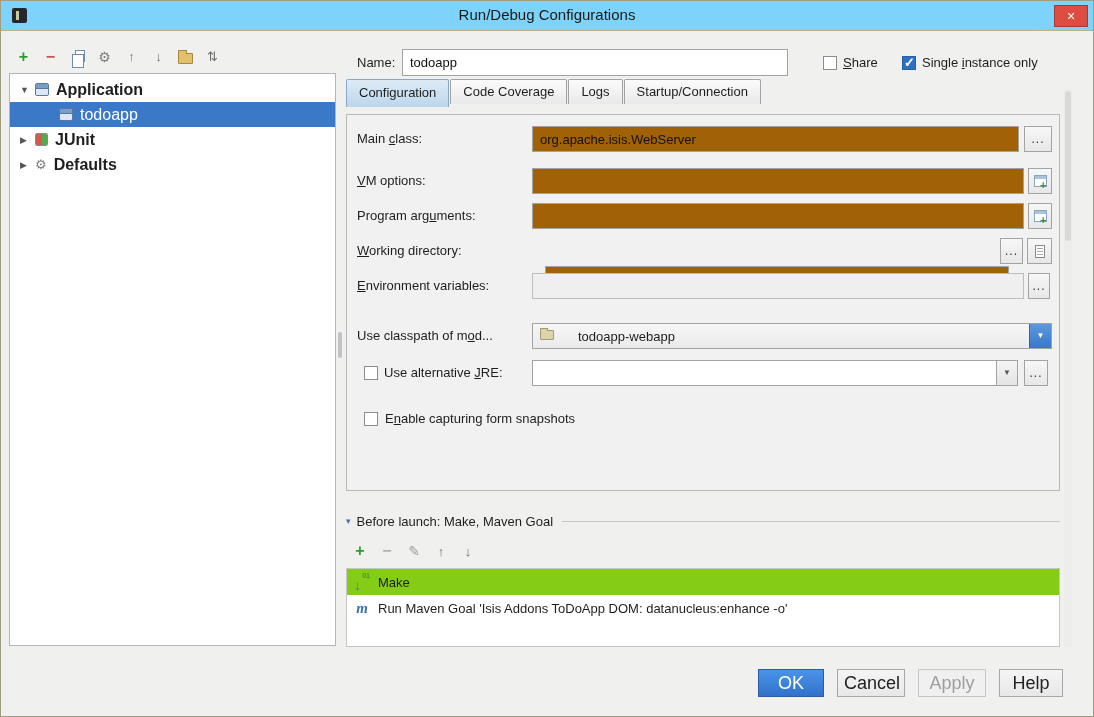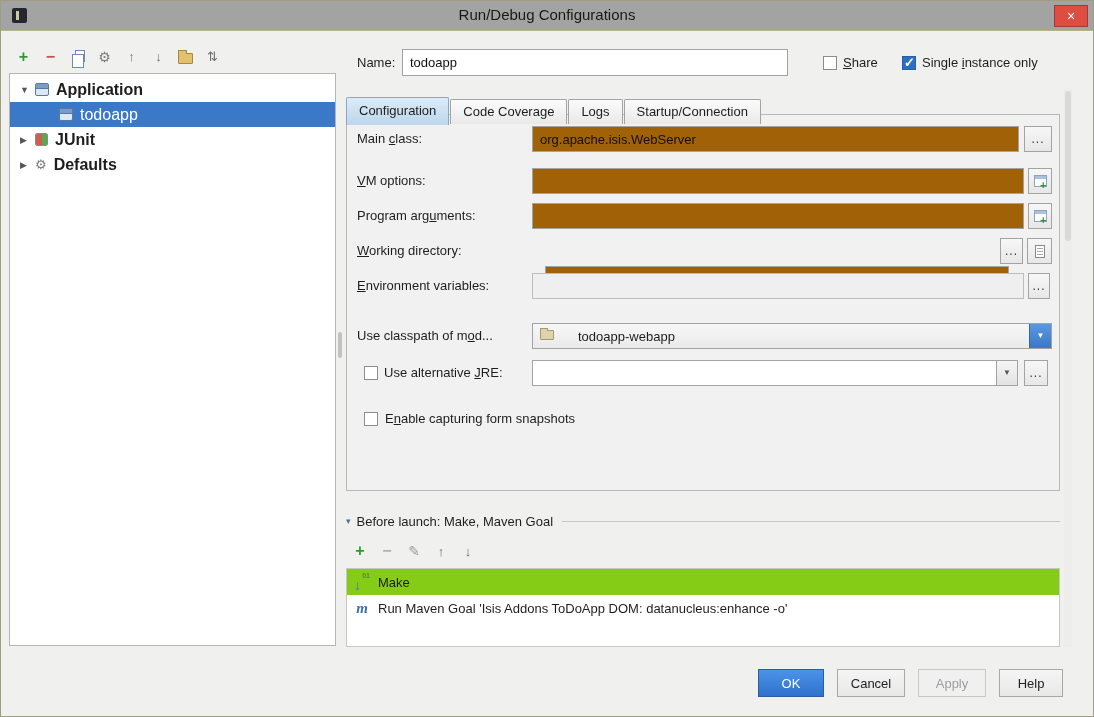--- a/index.html
+++ b/index.html
@@ -3,21 +3,21 @@
 <meta charset="utf-8">
 <style>
   *{box-sizing:border-box;margin:0;padding:0}
   html,body{width:1094px;height:717px}
   body{font-family:"Liberation Sans",sans-serif;font-size:13px;color:#1e1e1e;background:#f0f0ee;overflow:hidden;position:relative}
   u{text-decoration:underline}
 
   .dialog{position:absolute;inset:0;border:1px solid #a09c80;background:#f0f0ee}
 
   
-  .titlebar{position:absolute;left:0;top:0;width:100%;height:30px;background:#a3a3a3;border-bottom:1px solid #b7b38b}
+  .titlebar{position:absolute;left:0;top:0;width:100%;height:30px;background:#7dd3fc;border-bottom:1px solid #b7b38b}
   .logoshape{position:absolute;left:11px;top:7px;width:15px;height:15px;background:#26262e;border-radius:2px}
   .logoshape::after{content:"";position:absolute;left:4px;top:3px;width:3px;height:9px;background:#ccc8a0}
   .wtitle{position:absolute;left:0;right:0;top:5px;text-align:center;font-size:15px;color:#1a1a12}
   .closebtn{position:absolute;right:5px;top:4px;width:34px;height:22px;background:#dd4d41;border:1px solid #a63a30;color:#fff;font-size:14px;line-height:19px;text-align:center;cursor:pointer;font-family:inherit}
 
   
   .ltoolbar{position:absolute;left:14px;top:46px;height:20px;display:flex;gap:10px;align-items:center}
   .tbi{width:17px;height:18px;text-align:center;font-size:14px;line-height:18px;cursor:pointer;display:inline-block}
   .tbi.add{color:#2e9b2e;font-weight:bold;font-size:16px}
   .tbi.rem{color:#c4534b;font-weight:bold;font-size:16px}
@@ -49,21 +49,21 @@
   .vscroll .thumb{position:absolute;left:1px;top:2px;width:6px;height:150px;background:#d9d9d7;border-radius:3px}
 
   
   .flabel{position:absolute;line-height:27px;white-space:nowrap}
   .ninput{position:absolute;left:401px;top:48px;width:386px;height:27px;border:1px solid #a3a3a3;padding:0 7px;font-family:inherit;font-size:13px;color:#111;background:#fff}
   .cb{position:absolute;width:14px;height:14px;border:1px solid #8c8c8c;background:#fff;cursor:pointer}
   .cb.checked{background:#2d6fc0;border-color:#2a5ea6}
   .cb.checked::after{content:"✓";position:absolute;left:1px;top:-2px;font-size:13px;color:#fff;font-weight:bold}
 
   
-  .tabs{position:absolute;left:345px;top:96px;height:28px;display:flex;align-items:center;z-index:2}
+  .tabs{position:absolute;left:345px;top:78px;height:28px;display:flex;align-items:flex-start;z-index:2}
   .tab{height:25px;line-height:23px;padding:0 12px;background:linear-gradient(#fbfbfb,#e9e9e9);border:1px solid #a3a3a3;border-bottom:none;border-radius:2px 2px 0 0;margin-right:1px;cursor:pointer;white-space:nowrap}
   .tab.active{height:28px;line-height:26px;background:linear-gradient(#ddebf7,#bcd6ec);border-color:#88a8c8}
 
   
   .cfgpanel{position:absolute;left:345px;top:113px;width:714px;height:377px;border:1px solid #b9b9b9;background:#f1f1f1}
   .flbl{position:absolute;left:10px;line-height:26px;white-space:nowrap}
   .ti{position:absolute;height:26px;border:1px solid #a3a3a3;background:#a16207;padding:0 7px;font-family:inherit;font-size:13px;color:#111}
   .ti.dis{background:#efefef;border-color:#bdbdbd}
   .sbtn{position:absolute;height:26px;border:1px solid #a3a3a3;background:linear-gradient(#f7f7f7,#e7e7e7);font-size:12px;letter-spacing:1px;color:#333;cursor:pointer;display:flex;align-items:center;justify-content:center;font-family:inherit;padding:0}
   .exp-ic{display:inline-block;width:13px;height:12px;border:1px solid #88a4c0;background:#fff;position:relative}
@@ -92,21 +92,21 @@
   .bllist{position:absolute;left:345px;top:567px;width:714px;height:79px;background:#fff;border:1px solid #c6c6c6;overflow:hidden}
   .blrow{height:26px;display:flex;align-items:center;padding-left:7px;gap:8px;cursor:pointer;white-space:nowrap}
   .blrow.first{background:#84cc16}
   .makeic{width:16px;height:16px;position:relative;flex:none}
   .makeic::before{content:"01";position:absolute;right:0;top:-2px;font-size:7px;font-weight:bold;color:#4a8f3c}
   .makeic::after{content:"↓";position:absolute;left:0;bottom:-2px;font-size:14px;font-weight:bold;color:#3a7ac0;line-height:1}
   .mvnic{font-family:"Liberation Serif",serif;font-style:italic;font-weight:bold;font-size:15px;color:#3b6eb5;width:16px;text-align:center;flex:none;line-height:16px}
 
   
   .footer{position:absolute;right:30px;top:668px;display:flex;gap:13px}
-  .btn{height:28px;border:1px solid #a8a8a8;background:linear-gradient(#f5f5f5,#e8e8e8);font-family:inherit;font-size:13px;color:#222;cursor:pointer;padding:0 6px}
+  .btn{height:28px;border:1px solid #a8a8a8;background:linear-gradient(#f5f5f5,#e8e8e8);font-family:inherit;font-size:18px;color:#222;cursor:pointer;padding:0 6px}
   .btn.primary{background:linear-gradient(#4a94e8,#3171cb);border-color:#2a5da8;color:#fff}
   .btn.disabled{color:#9e9e9e;background:#f0f0f0;border-color:#c6c6c6;cursor:default}
   .btn.ok{width:66px}.btn.cancel{width:68px}.btn.apply{width:68px}.btn.help{width:64px}
 </style>
 </head>
 <body>
 
 <div class="dialog">
 
   <div class="titlebar">

